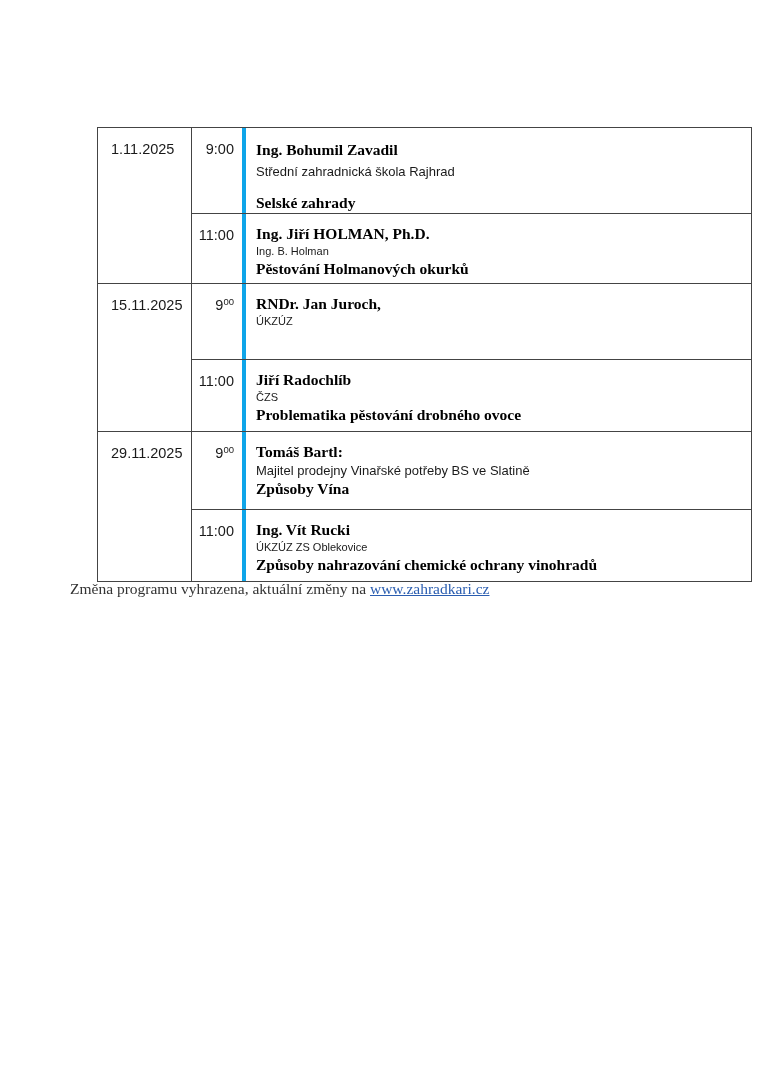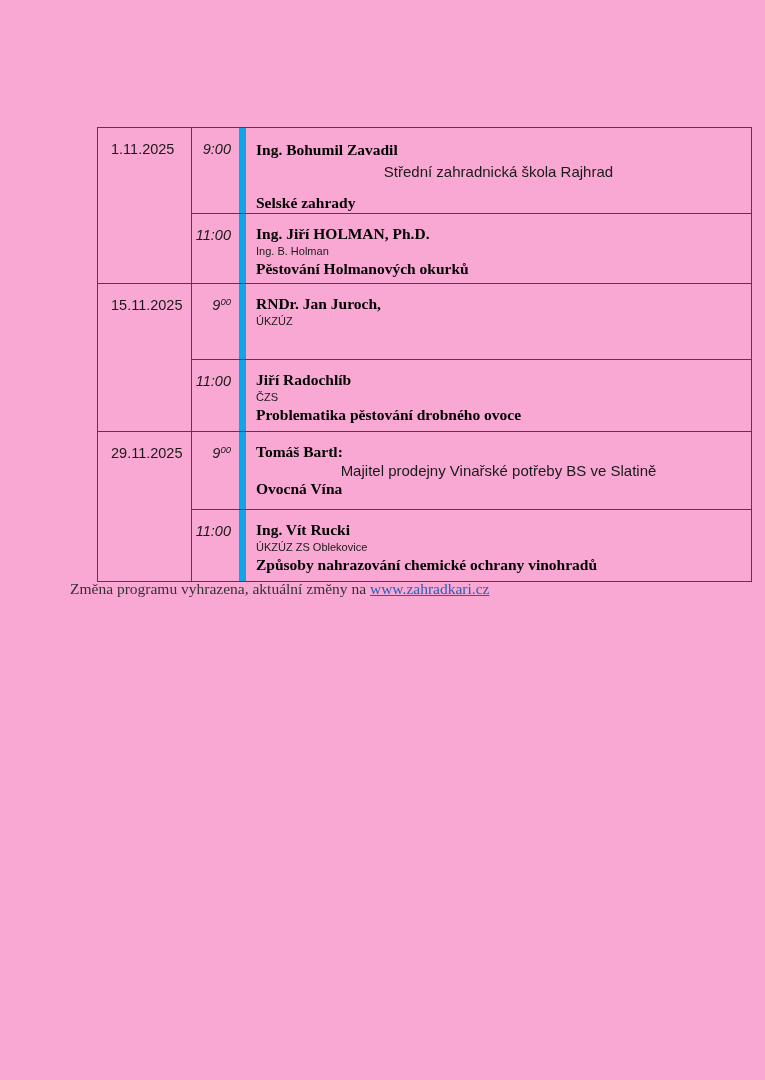--- a/index.html
+++ b/index.html
@@ -1,21 +1,21 @@
 <!DOCTYPE html>
 <html><head>
 <meta charset="utf-8">
 <style>
   * { margin: 0; padding: 0; box-sizing: border-box; }
   html, body { background: #e8e8e8; }
   .page {
     position: relative;
     width: 765px;
     height: 1080px;
-    background: #f9a8d4;
+    background: #ffffff;
     font-family: "Liberation Sans", sans-serif;
     color: #000000;
     overflow: hidden;
   }
   .schedule-table {
     position: absolute;
     left: 97px;
     top: 127px;
     width: 655px;
     border: 1px solid #444444;
@@ -29,47 +29,46 @@
     padding: 13px 4px 0 13px;
     font-size: 14.5px;
     color: #1a1a1a;
   }
   .group-events { flex: 1; display: flex; flex-direction: column; }
   .event-row { display: flex; }
   .event-row + .event-row { border-top: 1px solid #444444; }
   .time-cell {
     width: 54px;
     flex: 0 0 54px;
-    border-right: 7px solid #0ea5e9;
+    border-right: 4px solid #0ea5e9;
     text-align: right;
     padding: 13px 8px 0 0;
     font-size: 14.5px;
     color: #1a1a1a;
     white-space: nowrap;
-    font-style: italic;
   }
   .time-cell .sup {
     font-size: 9.5px;
     position: relative;
     top: -5px;
     letter-spacing: 0;
   }
   .content-cell { flex: 1; padding: 10px 10px 0 10px; }
   .speaker {
     font-family: "Liberation Serif", serif;
     font-weight: bold;
     font-size: 15.5px;
     line-height: 20px;
     color: #000000;
   }
   .affiliation {
     font-family: "Liberation Sans", sans-serif;
     color: #1a1a1a;
   }
-  .affil-md { font-size: 15px; line-height: 17px; text-align: center; }
+  .affil-md { font-size: 13px; line-height: 17px; }
   .affil-sm { font-size: 11px; line-height: 15px; }
   .topic {
     font-family: "Liberation Serif", serif;
     font-weight: bold;
     font-size: 15.5px;
     line-height: 20px;
     color: #000000;
   }
   
   .content-cell.loose { padding-top: 12px; }
@@ -148,21 +147,21 @@
     </div>
 
     <div class="date-group">
       <div class="date-cell">29.11.2025</div>
       <div class="group-events">
         <div class="event-row h77">
           <div class="time-cell"><span>9</span><span class="sup">00</span></div>
           <div class="content-cell">
             <div class="speaker">Tomáš Bartl:</div>
             <div class="affiliation affil-md">Majitel prodejny Vinařské potřeby BS ve Slatině</div>
-            <div class="topic">Ovocná Vína</div>
+            <div class="topic">Způsoby Vína</div>
           </div>
         </div>
         <div class="event-row h72">
           <div class="time-cell"><span>11:00</span><span class="sup"></span></div>
           <div class="content-cell">
             <div class="speaker">Ing. Vít Rucki</div>
             <div class="affiliation affil-sm">ÚKZÚZ ZS Oblekovice</div>
             <div class="topic">Způsoby nahrazování chemické ochrany vinohradů</div>
           </div>
         </div>

